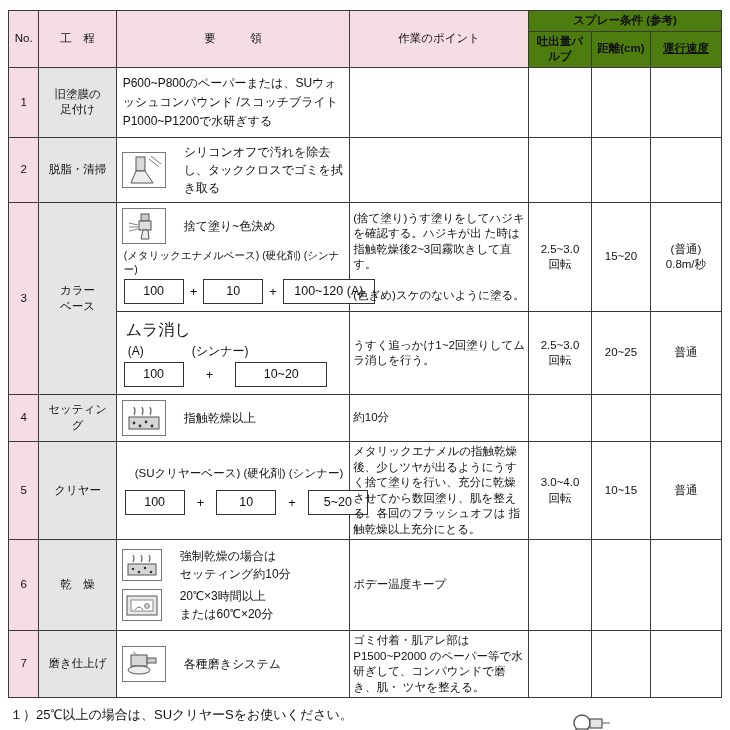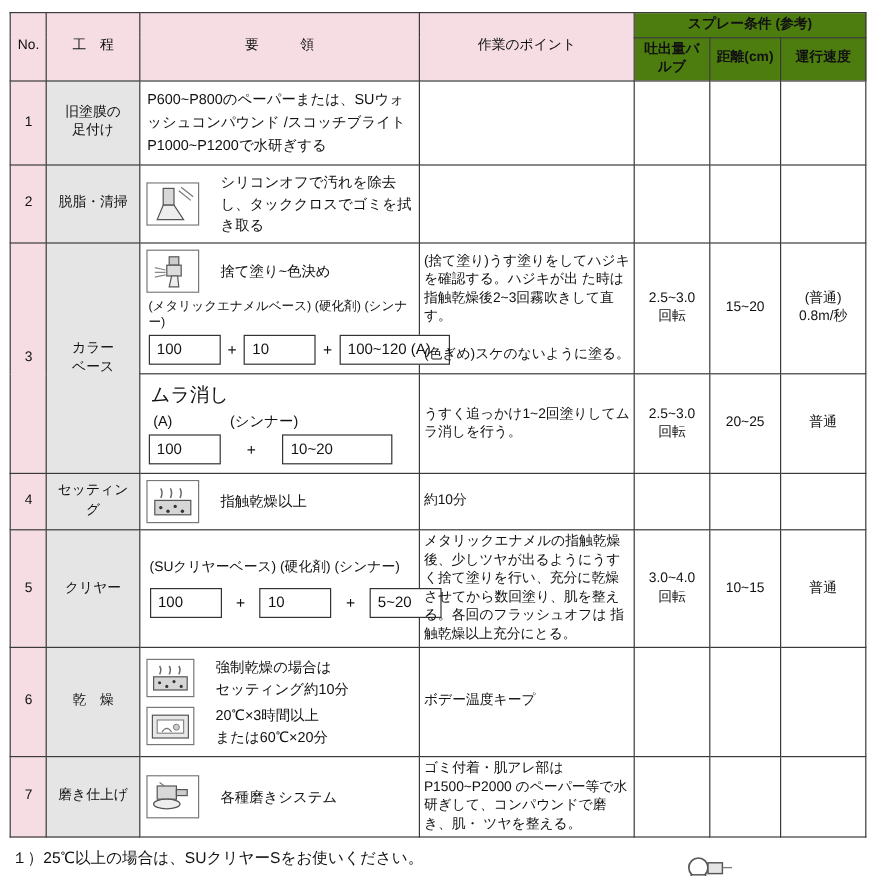--- a/index.html
+++ b/index.html
@@ -76,21 +76,21 @@
     padding: 5px 5px;
     line-height: 1.45;
   }
   .cell-spray {
     text-align: center;
     font-size: 11.5px;
     line-height: 1.4;
   }
   .w-valve { width: 60px; }
   .w-dist { width: 56px; }
-  .w-speed { width: 66px; }
+  .w-speed { width: 66px; text-decoration: underline; }
 
   .proc-inner {
     display: flex;
     align-items: center;
     gap: 6px;
     padding: 3px 2px;
   }
   .proc-text {
     font-size: 12px;
     line-height: 1.5;
@@ -113,33 +113,34 @@
   .mix-row {
     display: flex;
     align-items: center;
     gap: 6px;
     margin: 3px 0 2px 2px;
   }
   .mix-box {
     border: 1px solid #333;
     min-width: 46px;
     padding: 3px 6px;
-    text-align: left;
+    text-align: center;
     font-size: 12.5px;
     background: #fff;
   }
   .mix-box.wide { min-width: 78px; }
   .plus { font-size: 13px; }
   .lbl-row {
     font-size: 10.5px;
     margin: 2px 0 0 2px;
   }
   .lbl-row2 {
     font-size: 11.5px;
     margin: 2px 0 0 2px;
+    text-align: right;
   }
   .sub-title {
     font-size: 16px;
     margin: 2px 0 1px 4px;
   }
   .muraline {
     display: flex;
     gap: 48px;
     font-size: 12px;
     margin: 2px 0 0 6px;

